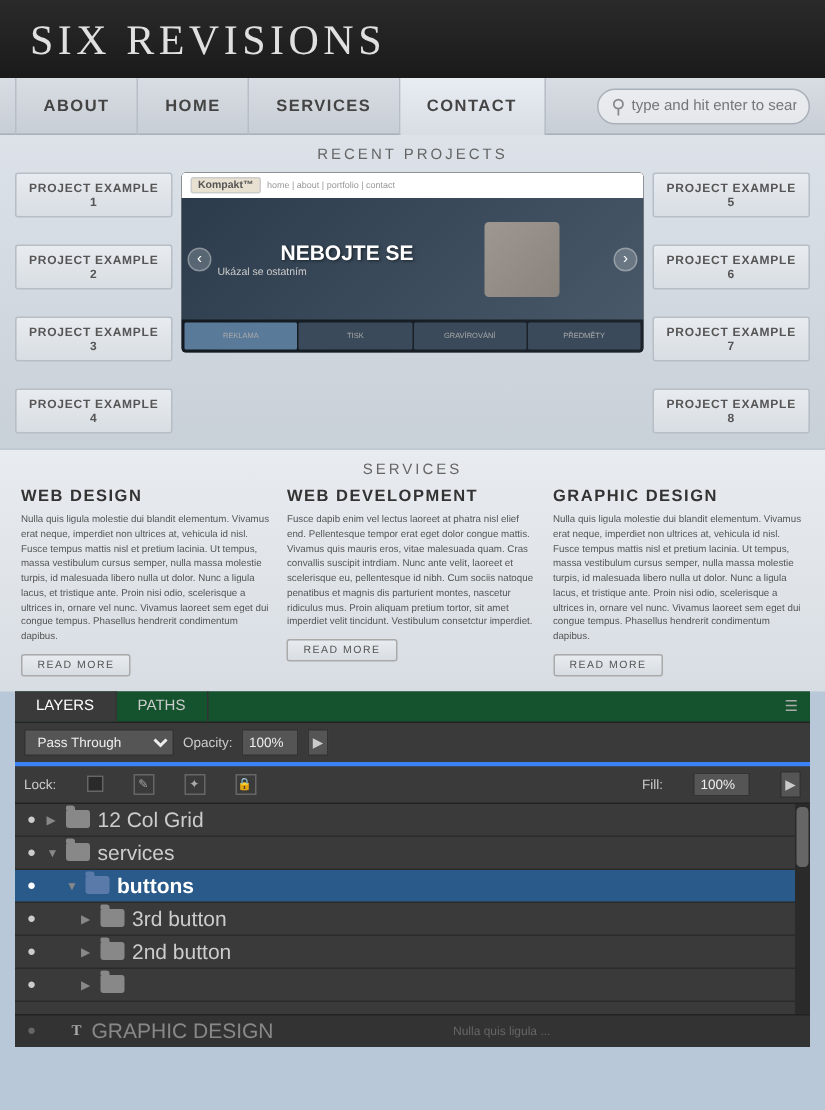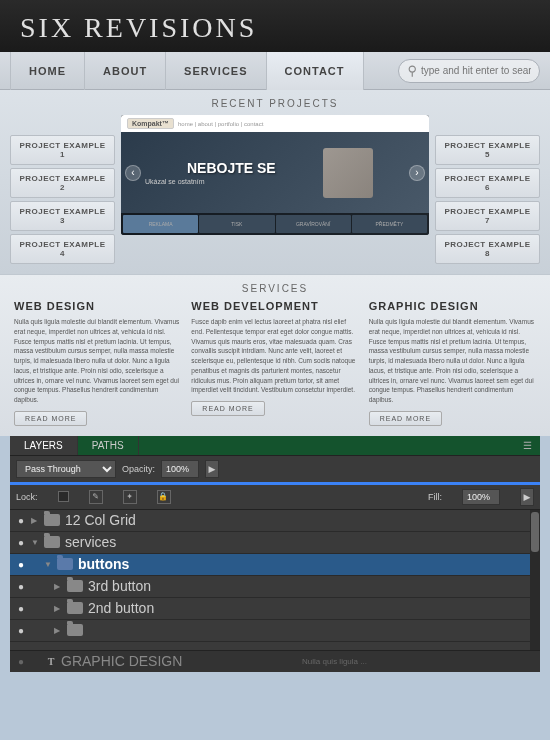--- a/index.html
+++ b/index.html
@@ -87,22 +87,21 @@
       margin-bottom: 6px;
     }
     .projects-layout {
       display: flex;
       gap: 6px;
     }
     .projects-left, .projects-right {
       width: 105px;
       display: flex;
       flex-direction: column;
-      gap: 3px;
-      margin-top: 20px;
+      gap: 18px;
     }
     .project-item {
       background: linear-gradient(to bottom, #e8ecf0, #d8dde3);
       border: 1px solid #b8bec5;
       border-radius: 2px;
       padding: 5px 6px;
       font-size: 8px;
       font-weight: bold;
       color: #555;
       text-transform: uppercase;
@@ -452,22 +451,22 @@
     }
   </style>
 </head>
 <body>
 
 <div id="header">
   <h1>SIX REVISIONS</h1>
 </div>
 
 <div id="nav">
+  <div class="nav-item">ABOUT</div>
   <div class="nav-item">HOME</div>
-  <div class="nav-item">ABOUT</div>
   <div class="nav-item">SERVICES</div>
   <div class="nav-item active">CONTACT</div>
   <div class="nav-search">
     <span class="search-icon-wrap">⚲</span>
     <input type="text" placeholder="type and hit enter to search" style="">
   </div>
 </div>
 
 <div id="recent-projects">
   <div class="section-title">RECENT PROJECTS</div>

